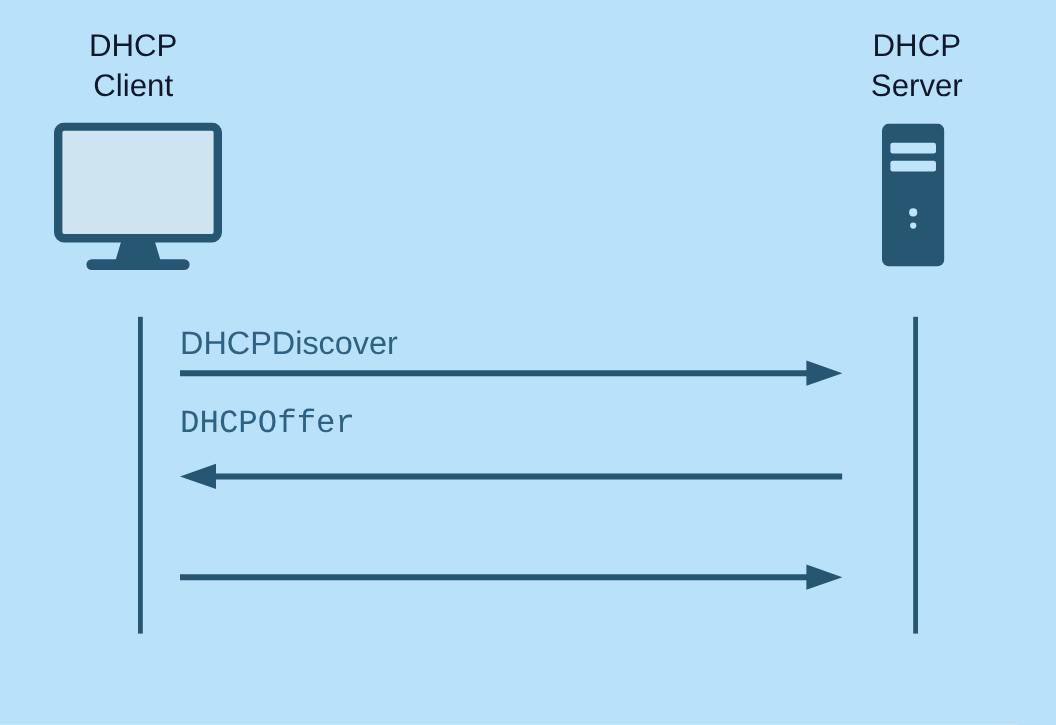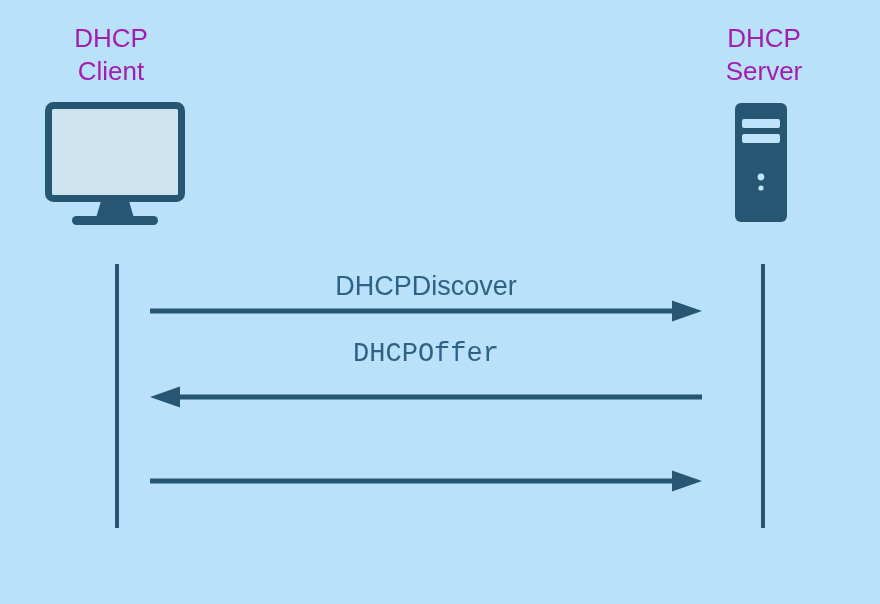--- a/index.html
+++ b/index.html
@@ -10,21 +10,21 @@
     background: #b9e1fa;
     overflow: hidden;
     font-family: "Liberation Sans", sans-serif;
   }
   .entity-label {
     position: absolute;
     width: 162px;
     text-align: center;
     font-size: 26px;
     line-height: 33px;
-    color: #a21caf;
+    color: #0f172a;
     white-space: pre-line;
   }
   .entity-label.client { left: 30px; top: 22px; }
   .entity-label.server { left: 683px; top: 22px; }
 
   .icon-svg { position: absolute; display: block; }
   .monitor { left: 45px; top: 102px; }
   .tower   { left: 735px; top: 103px; }
 
   .lifeline {
@@ -34,21 +34,21 @@
     top: 264px;
     background: #265672;
   }
   .lifeline.client-line { left: 115px; }
   .lifeline.server-line { left: 761px; }
 
   .msg-label {
     position: absolute;
     left: 150px;
     width: 552px;
-    text-align: center;
+    text-align: left;
     font-size: 27px;
     line-height: 30px;
     color: #2e6284;
   }
   .msg-label.m0 { top: 271px; }
   .msg-label.m1 { top: 339px; font-family: Liberation Mono, monospace; }
   .msg-label.m2 { top: 442px; }
 
   .arrow { position: absolute; left: 150px; display: block; }
   .arrow.a0 { top: 299px; }

